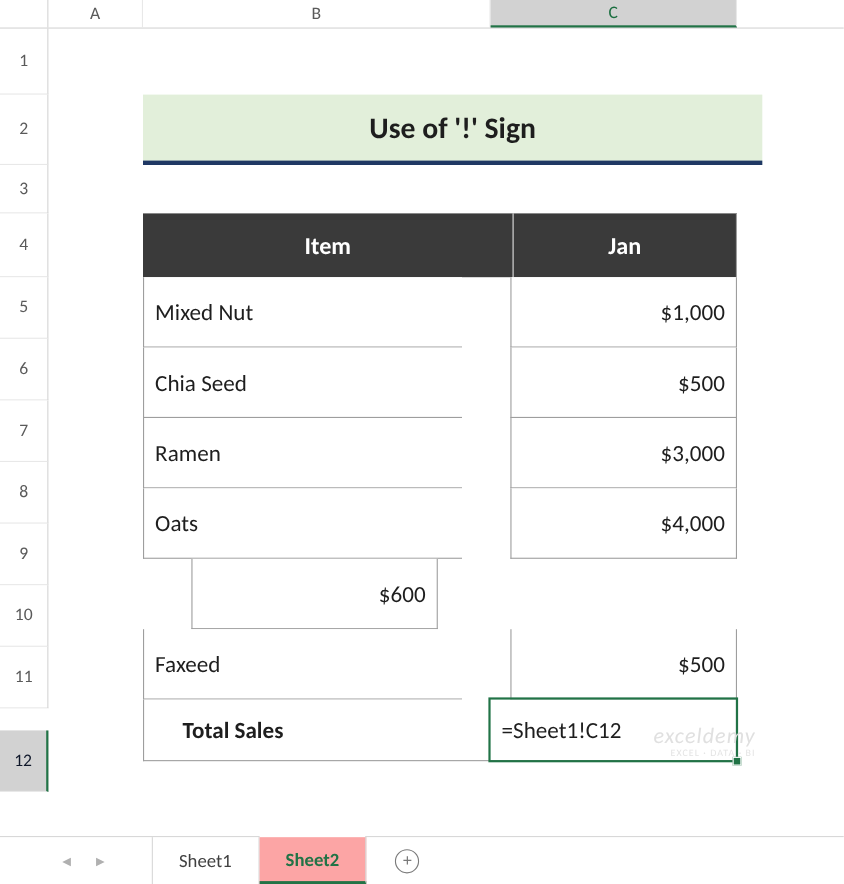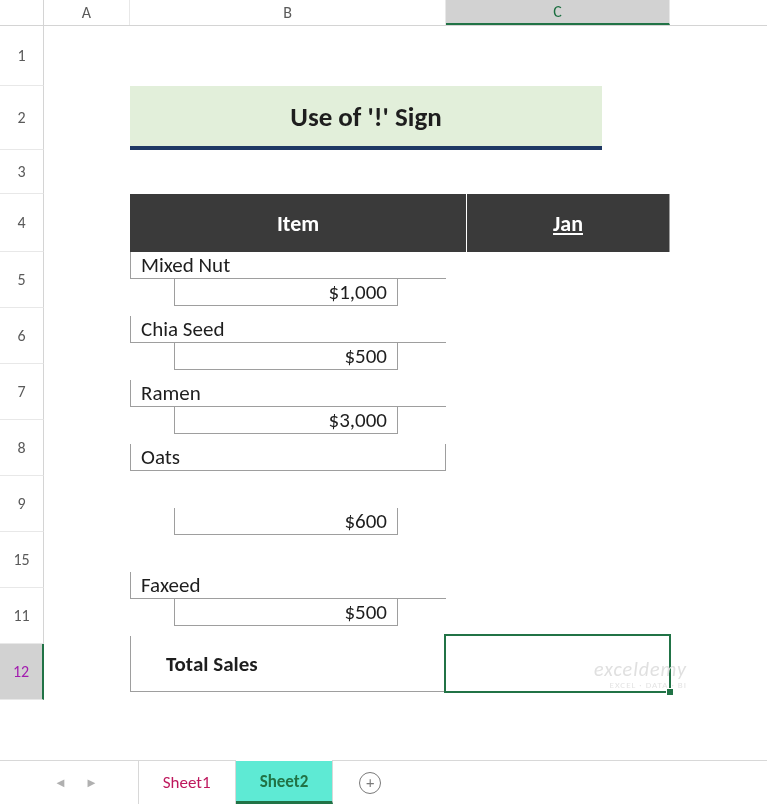--- a/index.html
+++ b/index.html
@@ -64,35 +64,36 @@
     border-right: 1px solid #d4d4d4;
   }
   .rh-1 { height: 60px; }
   .rh-2 { height: 64px; }
   .rh-3 { height: 44px; }
   .rh-4 { height: 58px; }
   .rh-5, .rh-6, .rh-7, .rh-8, .rh-9, .rh-10, .rh-11 { height: 56px; }
   .rh-12 { height: 56px; }
   .row-header.active {
     background: #d2d2d2;
-    color: #a21caf;
+    color: #0f172a;
     border-right: 2px solid #217346;
+    margin-top: 20px;
   }
   
   .grid {
     position: absolute;
     top: 26px;
     left: 44px;
   }
   
   .title-cell {
     position: absolute;
     top: 60px;
     left: 86px;
-    width: 472px;
+    width: 563px;
     height: 64px;
     background: #e2efda;
     border-bottom: 4px solid #1f3864;
     display: flex;
     align-items: center;
     justify-content: center;
     font-size: 27px;
     font-weight: bold;
     color: #1e1e1e;
   }
@@ -110,32 +111,31 @@
     color: #fff;
     font-size: 22px;
     font-weight: bold;
     display: flex;
     align-items: center;
     justify-content: center;
     border-right: 1px solid #fff;
   }
   .th:last-child { border-right: 1px solid #9e9e9e; }
   .th-B { width: 372px; }
-  .th-C { width: 224px; text-decoration: underline; }
+  .th-C { width: 224px; }
   
   .tbody {
     position: absolute;
     top: 226px;
     left: 86px;
     width: 540px;
   }
   .trow {
     display: flex;
     height: 64px;
-    flex-direction: column;
   }
   .td {
     border-left: 1px solid #9e9e9e;
     border-bottom: 1px solid #9e9e9e;
     font-size: 21px;
     color: #1e1e1e;
     padding: 0 10px;
     display: flex;
     align-items: center;
     background: #fff;
@@ -199,29 +199,29 @@
     margin-right: 40px;
     color: #b0b0b0;
     font-size: 13px;
   }
   .sheet-tab {
     height: 100%;
     padding: 0 24px;
     display: flex;
     align-items: center;
     font-size: 17px;
-    color: #be185d;
+    color: #404040;
     border-right: 1px solid #d8d8d8;
     position: relative;
     cursor: pointer;
   }
   .sheet-tab.active {
     color: #217346;
     font-weight: 600;
-    background: #5eead4;
+    background: #fca5a5;
     border-bottom: 3px solid #217346;
   }
   .sheet-tab.active::before {
     content: '';
     position: absolute;
     top: -1px; left: 0; right: 0;
     height: 1px;
     background: #fff;
   }
   .sheet-first { border-left: 1px solid #d8d8d8; }
@@ -266,21 +266,21 @@
   <div class="row-headers">
     <div class="row-header rh-1">1</div>
     <div class="row-header rh-2">2</div>
     <div class="row-header rh-3">3</div>
     <div class="row-header rh-4">4</div>
     <div class="row-header rh-5">5</div>
     <div class="row-header rh-6">6</div>
     <div class="row-header rh-7">7</div>
     <div class="row-header rh-8">8</div>
     <div class="row-header rh-9">9</div>
-    <div class="row-header rh-10">15</div>
+    <div class="row-header rh-10">10</div>
     <div class="row-header rh-11">11</div>
     <div class="row-header rh-12 active">12</div>
   </div>
 
   <div class="grid">
 
     <div class="title-cell">
       <span>Use of '!' Sign</span>
     </div>
 
@@ -297,32 +297,34 @@
       <div class="trow">
         <div class="td td-B">Chia Seed</div>
         <div class="td td-C">$500</div>
       </div>
       <div class="trow">
         <div class="td td-B">Ramen</div>
         <div class="td td-C">$3,000</div>
       </div>
       <div class="trow">
         <div class="td td-B">Oats</div>
+        <div class="td td-C">$4,000</div>
       </div>
       <div class="trow">
         <div class="td td-C">$600</div>
       </div>
       <div class="trow">
         <div class="td td-B">Faxeed</div>
         <div class="td td-C">$500</div>
       </div>
 
       <div class="total-row">
         <div class="td td-B">Total Sales</div>
         <div class="formula-cell">
+          <span>=Sheet1!C12</span>
           <div class="selection-border"></div>
           <div class="fill-handle"></div>
         </div>
       </div>
     </div>
 
   </div>
 
   <div class="watermark">
     <div style="font-size:20px;font-style:italic;color:#e0e0e0;">exceldemy</div>

